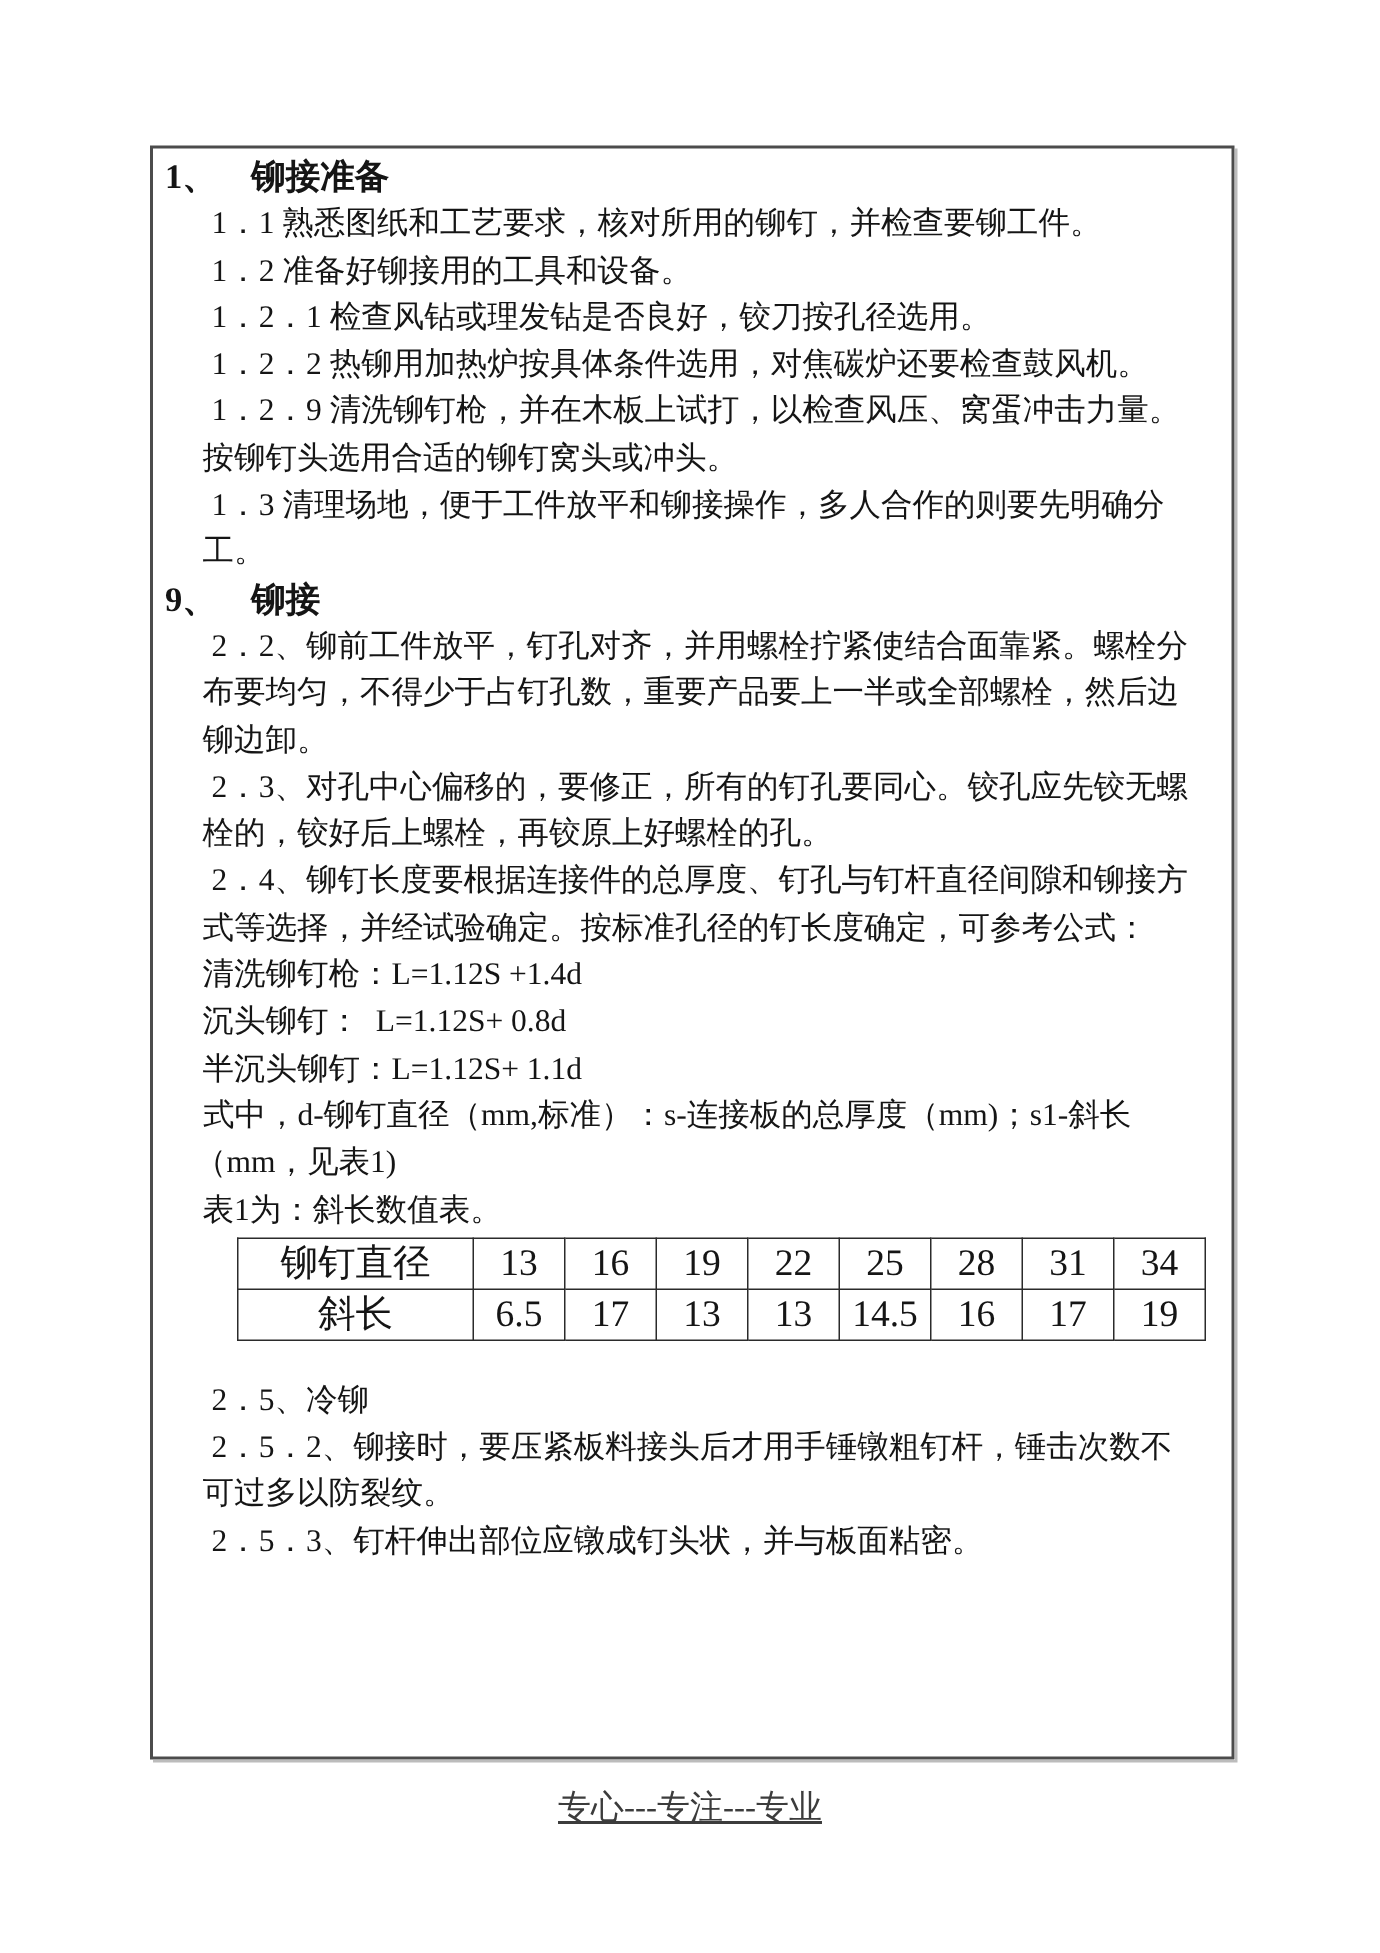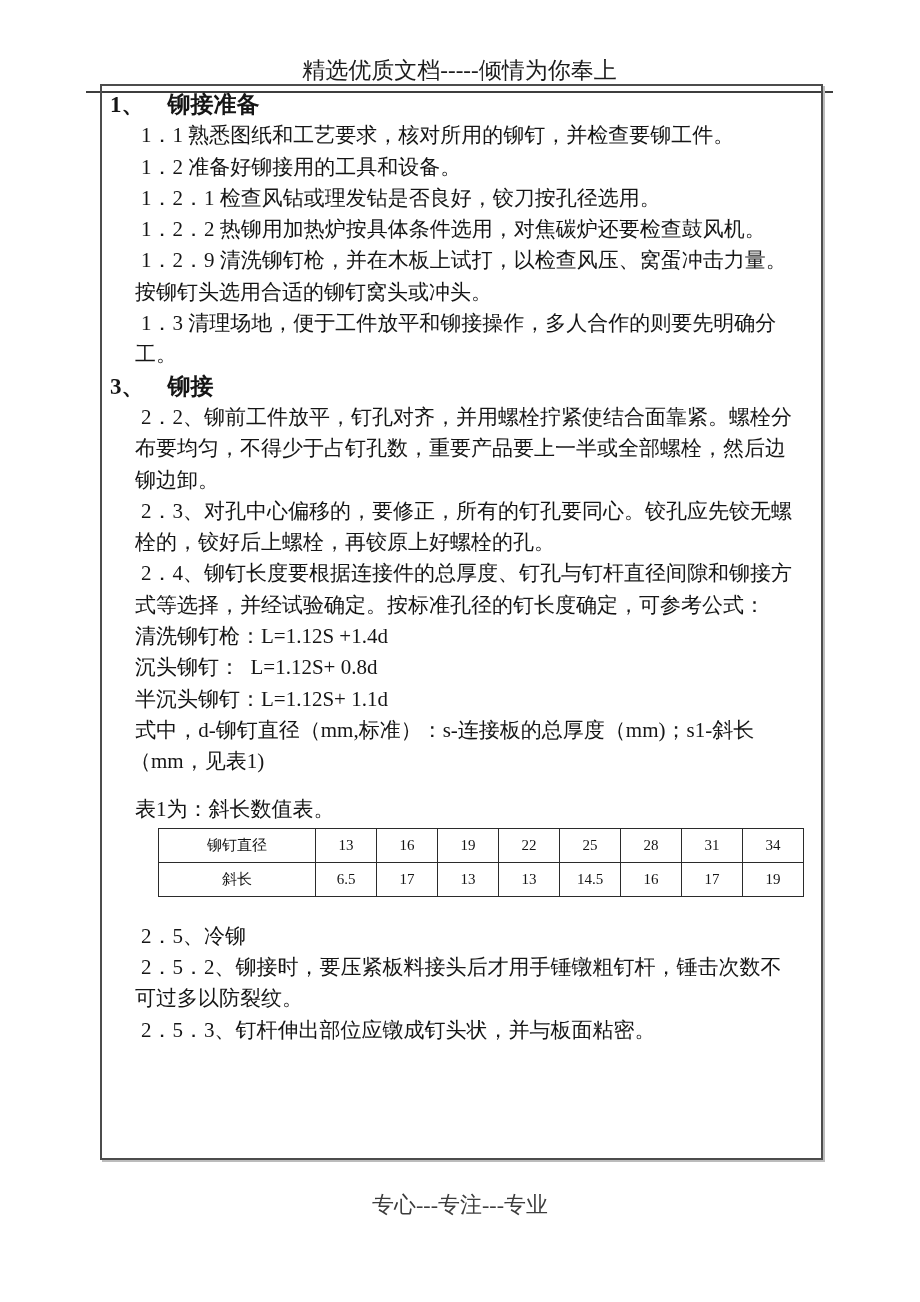--- a/index.html
+++ b/index.html
@@ -20,21 +20,21 @@
     text-align: center;
     font-size: 23px;
     line-height: 30px;
     padding-bottom: 5px;
     border-bottom: 2px solid #3d3d3d;
     color: #1c1c1c;
   }
   .doc-box {
     position: absolute;
     left: 100px;
-    top: 84px;
+    top: 97px;
     width: 723px;
     height: 1076px;
     box-sizing: border-box;
     border: 2px solid #4c4c4c;
     box-shadow: 2px 2px 0 #bcbcbc;
     padding: 3px 10px 0 8px;
     font-size: 21px;
     line-height: 31.3px;
     overflow: hidden;
   }
@@ -47,77 +47,75 @@
   .para {
     margin: 0 0 0 25px;
     text-indent: 6px;
     white-space: pre-wrap;
   }
   .formula {
     margin: 0 0 0 25px;
     white-space: pre-wrap;
   }
   .formula-note {
-    margin: 0 0 16px 20px;
+    margin: 0 0 0 20px;
     white-space: pre-wrap;
   }
   .table-caption {
     margin: 0 0 0 25px;
     white-space: pre-wrap;
   }
   table.slant {
     border-collapse: collapse;
     margin: 3px 0 24px 48px;
     table-layout: fixed;
   }
   table.slant td {
     border: 1.5px solid #2b2b2b;
     text-align: center;
     vertical-align: middle;
-    font-size: 15px;
+    font-size: 25px;
     height: 33px;
     padding: 0 3px;
     line-height: 33px;
     white-space: nowrap;
   }
   table.slant td.label-cell { width: 150px; }
   table.slant td.num-cell   { width: 54px; }
   .page-footer {
     position: absolute;
     left: 0;
     top: 1190px;
     width: 920px;
     text-align: center;
     font-size: 22px;
     color: #3c3c3c;
+    text-decoration: underline;
   }
 </style>
 </head>
 <body>
 
 <div class="page">
 
-  <div class="page-header">
-    <span>精选优质文档-----倾情为你奉上</span>
-  </div>
 
   <div class="doc-box">
 
     <div class="h1">1、　铆接准备</div>
 
     <p class="para">1．1 熟悉图纸和工艺要求，核对所用的铆钉，并检查要铆工件。</p>
     <p class="para">1．2 准备好铆接用的工具和设备。</p>
     <p class="para">1．2．1 检查风钻或理发钻是否良好，铰刀按孔径选用。</p>
     <p class="para">1．2．2 热铆用加热炉按具体条件选用，对焦碳炉还要检查鼓风机。</p>
     <p class="para">1．2．9 清洗铆钉枪，并在木板上试打，以检查风压、窝蛋冲击力量。
 按铆钉头选用合适的铆钉窝头或冲头。</p>
     <p class="para">1．3 清理场地，便于工件放平和铆接操作，多人合作的则要先明确分
 工。</p>
 
-    <div class="h1">3、　铆接</div>
+    <div class="h1">9、　铆接</div>
 
     <p class="para">2．2、铆前工件放平，钉孔对齐，并用螺栓拧紧使结合面靠紧。螺栓分
 布要均匀，不得少于占钉孔数，重要产品要上一半或全部螺栓，然后边
 铆边卸。</p>
     <p class="para">2．3、对孔中心偏移的，要修正，所有的钉孔要同心。铰孔应先铰无螺
 栓的，铰好后上螺栓，再铰原上好螺栓的孔。</p>
     <p class="para">2．4、铆钉长度要根据连接件的总厚度、钉孔与钉杆直径间隙和铆接方
 式等选择，并经试验确定。按标准孔径的钉长度确定，可参考公式：</p>
 
     <p class="formula">清洗铆钉枪：L=1.12S +1.4d</p>

